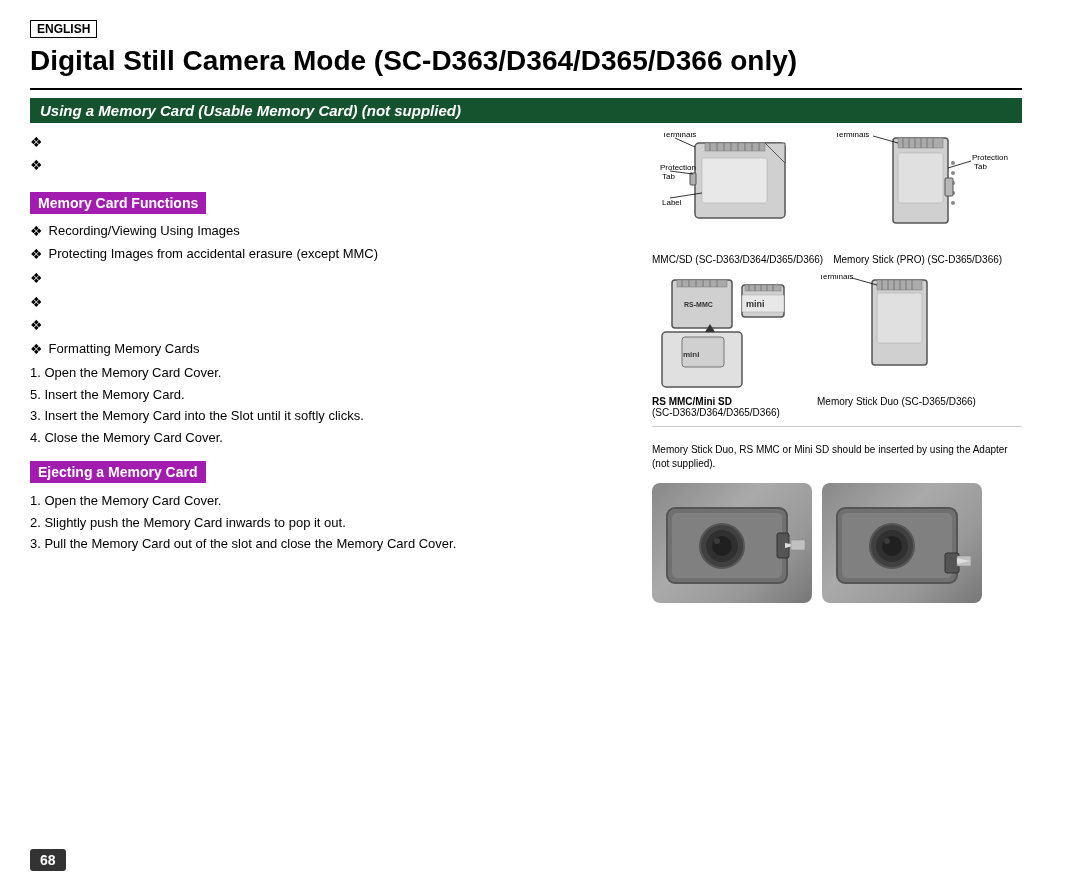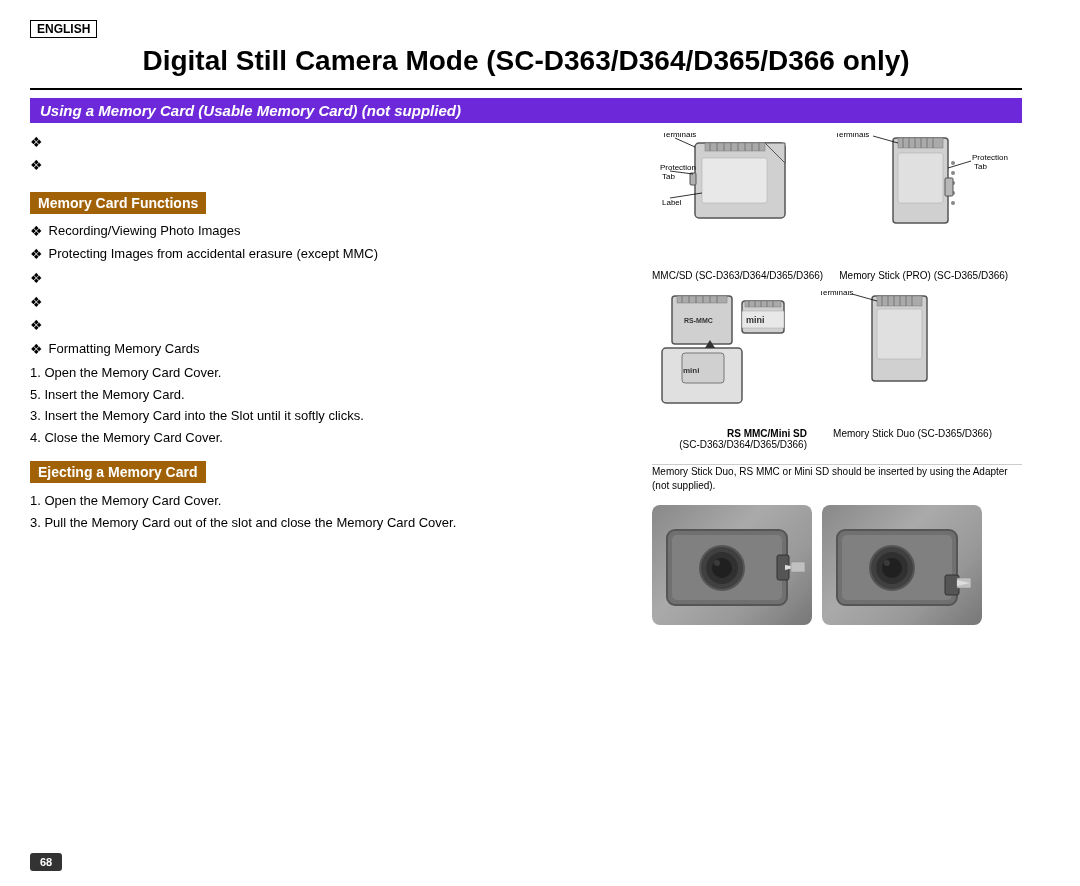--- a/index.html
+++ b/index.html
@@ -24,24 +24,23 @@
       padding: 1px 6px;
       font-size: 12px;
       font-weight: bold;
       margin-bottom: 6px;
     }
     .main-title {
       font-size: 28px;
       font-weight: bold;
       margin-bottom: 10px;
       line-height: 1.2;
-      text-align: center;
     }
     .section-header {
-      background: #6d28d9;
+      background: #14532d;
       color: #fff;
       font-style: italic;
       font-weight: bold;
       font-size: 15px;
       padding: 4px 10px;
       margin-bottom: 10px;
     }
     .content-area {
       display: flex;
       gap: 20px;
@@ -60,21 +59,21 @@
       font-size: 13px;
       line-height: 1.4;
     }
     .bullet-symbol {
       margin-right: 6px;
       font-size: 14px;
       flex-shrink: 0;
       margin-top: 0px;
     }
     .subsection-header {
-      background: #a16207;
+      background: #a21caf;
       color: #fff;
       font-weight: bold;
       font-size: 14px;
       padding: 3px 8px;
       margin: 12px 0 8px 0;
       display: inline-block;
     }
     .numbered-list {
       list-style: none;
       padding: 0;
@@ -89,47 +88,47 @@
       display: flex;
       gap: 10px;
       margin-bottom: 10px;
     }
     .diagram-box {
       border: none;
       text-align: center;
     }
     .diagram-label {
       font-size: 10px;
-      text-align: right;
-      margin-top: 19px;
+      text-align: left;
+      margin-top: 3px;
     }
     .diagram-label strong {
       font-size: 10px;
     }
     
     .diagrams-bottom {
       display: flex;
       gap: 10px;
       margin-bottom: 8px;
     }
     .diagram-note {
       font-size: 10px;
       line-height: 1.4;
       border-top: 1px solid #ccc;
-      padding-top: 0;
-      margin-top: 14px;
+      padding-top: 16px;
+      margin-top: 8px;
     }
     .page-number-box {
       position: absolute;
       bottom: 15px;
       left: 30px;
       background: #333;
       color: #fff;
       font-weight: bold;
-      font-size: 11px;
+      font-size: 14px;
       padding: 3px 10px;
       border-radius: 3px;
     }
     .divider-line {
       border: none;
       border-top: 2px solid #000;
       margin: 8px 0;
     }
   </style>
 </head>
@@ -158,21 +157,21 @@
       </div>
       <div class="bullet-item">
         <span class="bullet-symbol">❖</span>
       </div>
 
       
       <div class="subsection-header">Memory Card Functions</div>
 
       <div class="bullet-item">
         <span class="bullet-symbol">❖</span>
-        <span>Recording/Viewing Photo Images</span>
+        <span>Recording/Viewing Using Images</span>
       </div>
       <div class="bullet-item">
         <span class="bullet-symbol">❖</span>
         <span>Protecting Images from accidental erasure (except MMC)</span>
       </div>
       <div class="bullet-item">
         <span class="bullet-symbol">❖</span>
       </div>
       <div class="bullet-item">
         <span class="bullet-symbol">❖</span>
@@ -190,20 +189,21 @@
         <li>1. Open the Memory Card Cover.</li>
         <li>5. Insert the Memory Card.</li>
         <li>3. Insert the Memory Card into the Slot until it softly clicks.</li>
         <li>4. Close the Memory Card Cover.</li>
       </ul>
 
       
       <div class="subsection-header">Ejecting a Memory Card</div>
       <ul class="numbered-list">
         <li>1. Open the Memory Card Cover.</li>
+        <li>2. Slightly push the Memory Card inwards to pop it out.</li>
         <li>3. Pull the Memory Card out of the slot and close the Memory Card Cover.</li>
       </ul>
     </div>
 
     <div class="right-col">
 
       <div class="diagrams-top">
 
         <div class="diagram-box">
           <svg width="155" height="115">

